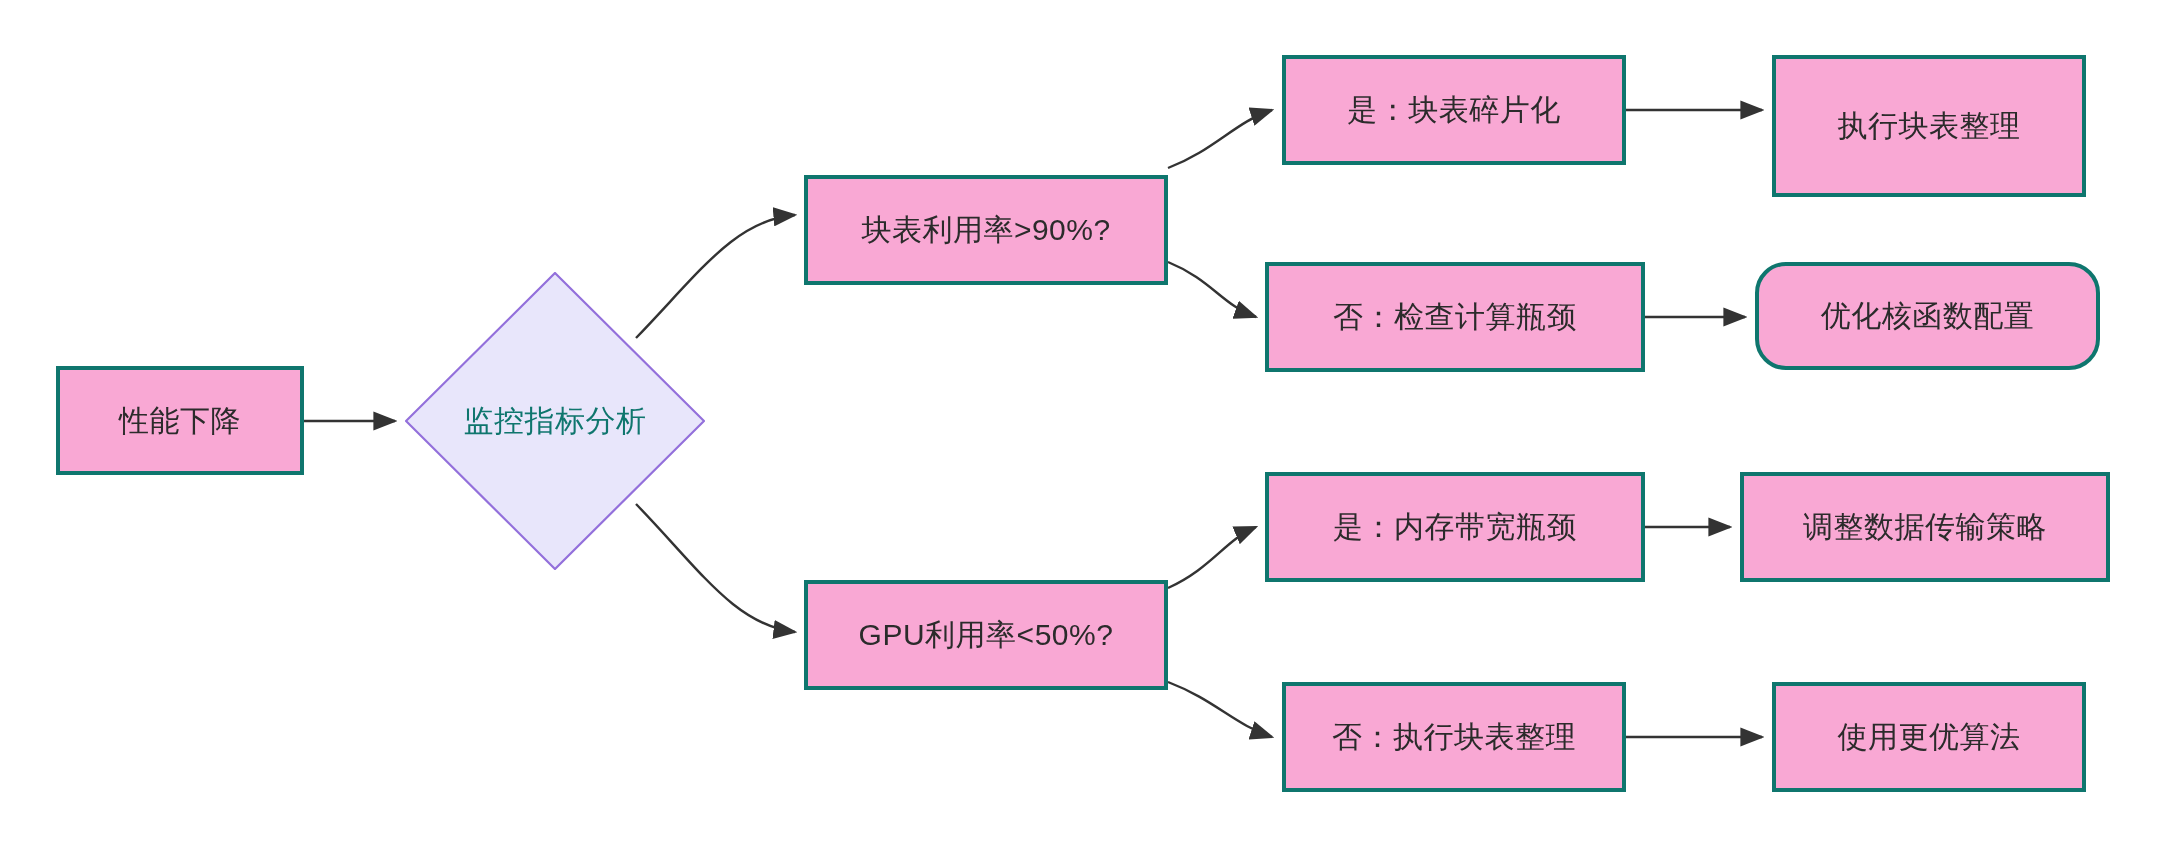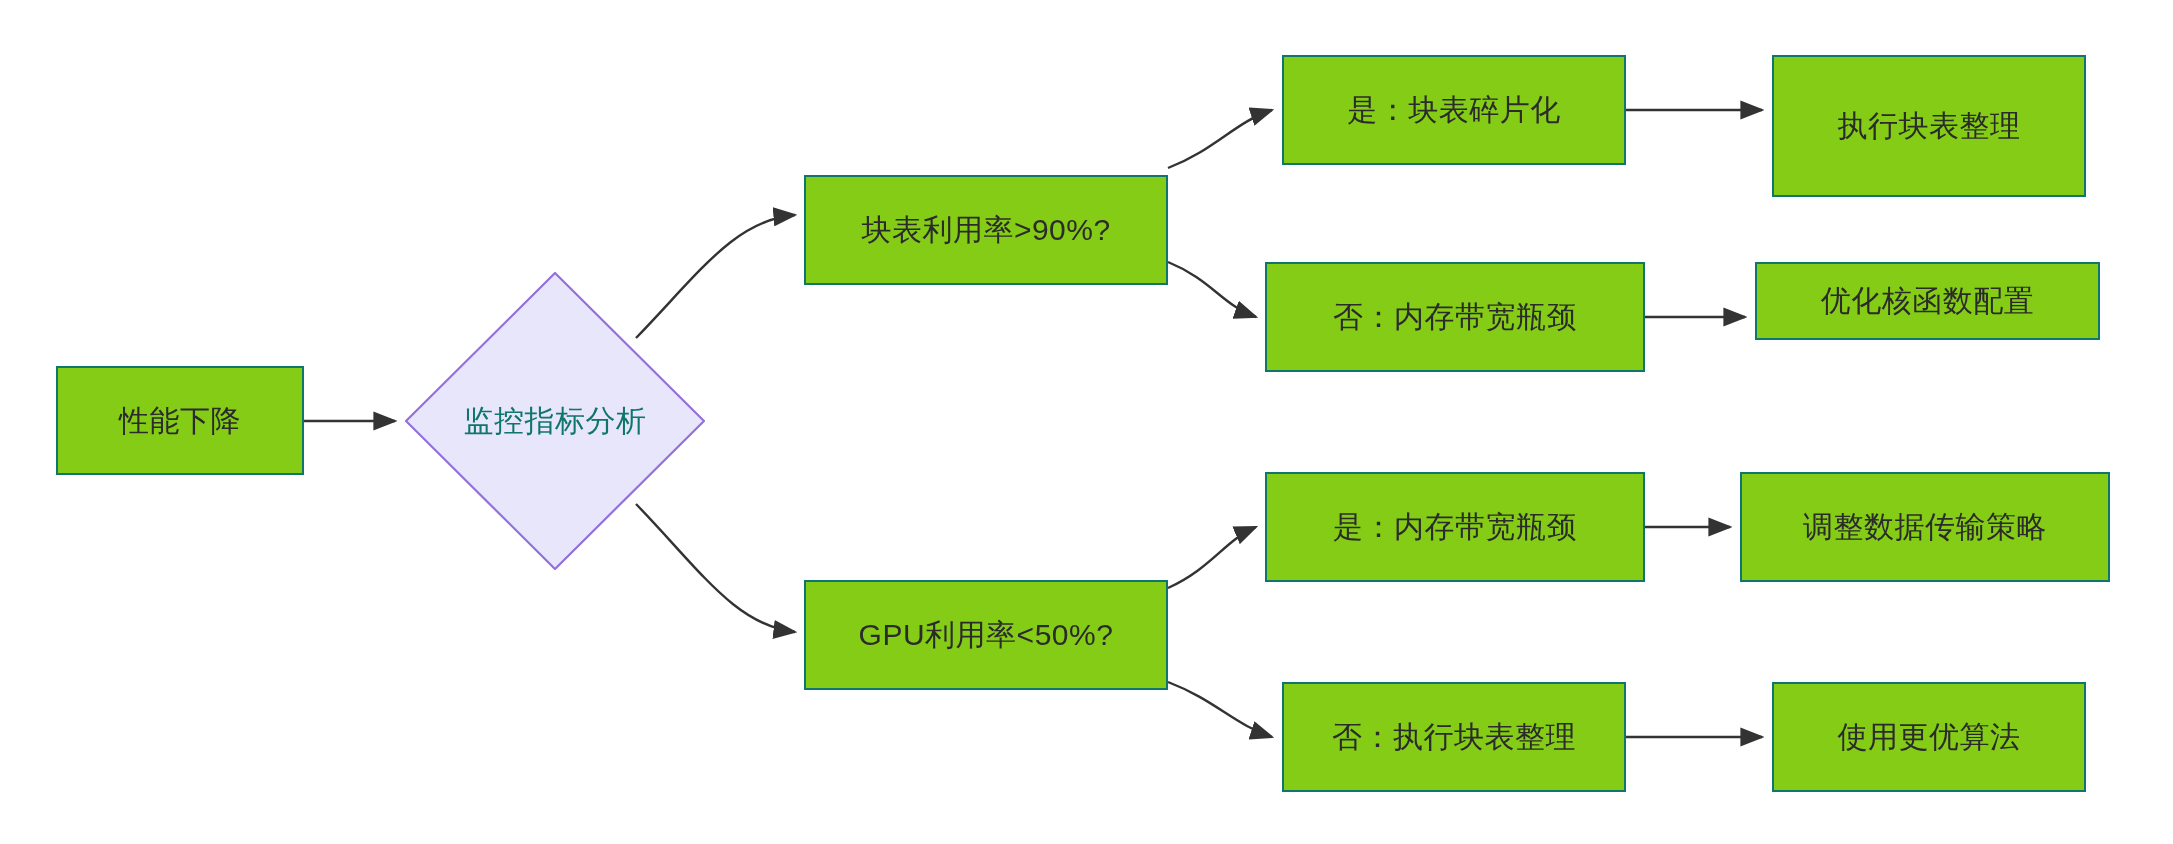--- a/index.html
+++ b/index.html
@@ -24,22 +24,22 @@
     width: 2173px;
     height: 844px;
     pointer-events: none;
   }
   .node {
     position: absolute;
     box-sizing: border-box;
     display: flex;
     align-items: center;
     justify-content: center;
-    background: #84cc16;
-    border: 2px solid #0f766e;
+    background: #f9a8d4;
+    border: 4px solid #0f766e;
     color: #2b2b2b;
     font-size: 30px;
     line-height: 1.2;
     letter-spacing: 0.5px;
     white-space: nowrap;
   }
   .node .label {
     display: block;
   }
   .node.decision {
@@ -102,23 +102,23 @@
       <div class="node" style="left: 804px; top: 580px; width: 364px; height: 110px;">
         <span class="label">GPU利用率&lt;50%?</span>
       </div>
       <div class="node" style="left: 1282px; top: 55px; width: 344px; height: 110px;">
         <span class="label">是：块表碎片化</span>
       </div>
       <div class="node" style="left: 1772px; top: 55px; width: 314px; height: 142px;">
         <span class="label">执行块表整理</span>
       </div>
       <div class="node" style="left: 1265px; top: 262px; width: 380px; height: 110px;">
-        <span class="label">否：内存带宽瓶颈</span>
+        <span class="label">否：检查计算瓶颈</span>
       </div>
-      <div class="node" style="left: 1755px; top: 262px; width: 345px; height: 78px;">
+      <div class="node" style="left: 1755px; top: 262px; width: 345px; height: 108px; border-radius: 31px;">
         <span class="label">优化核函数配置</span>
       </div>
       <div class="node" style="left: 1265px; top: 472px; width: 380px; height: 110px;">
         <span class="label">是：内存带宽瓶颈</span>
       </div>
       <div class="node" style="left: 1740px; top: 472px; width: 370px; height: 110px;">
         <span class="label">调整数据传输策略</span>
       </div>
       <div class="node" style="left: 1282px; top: 682px; width: 344px; height: 110px;">
         <span class="label">否：执行块表整理</span>

